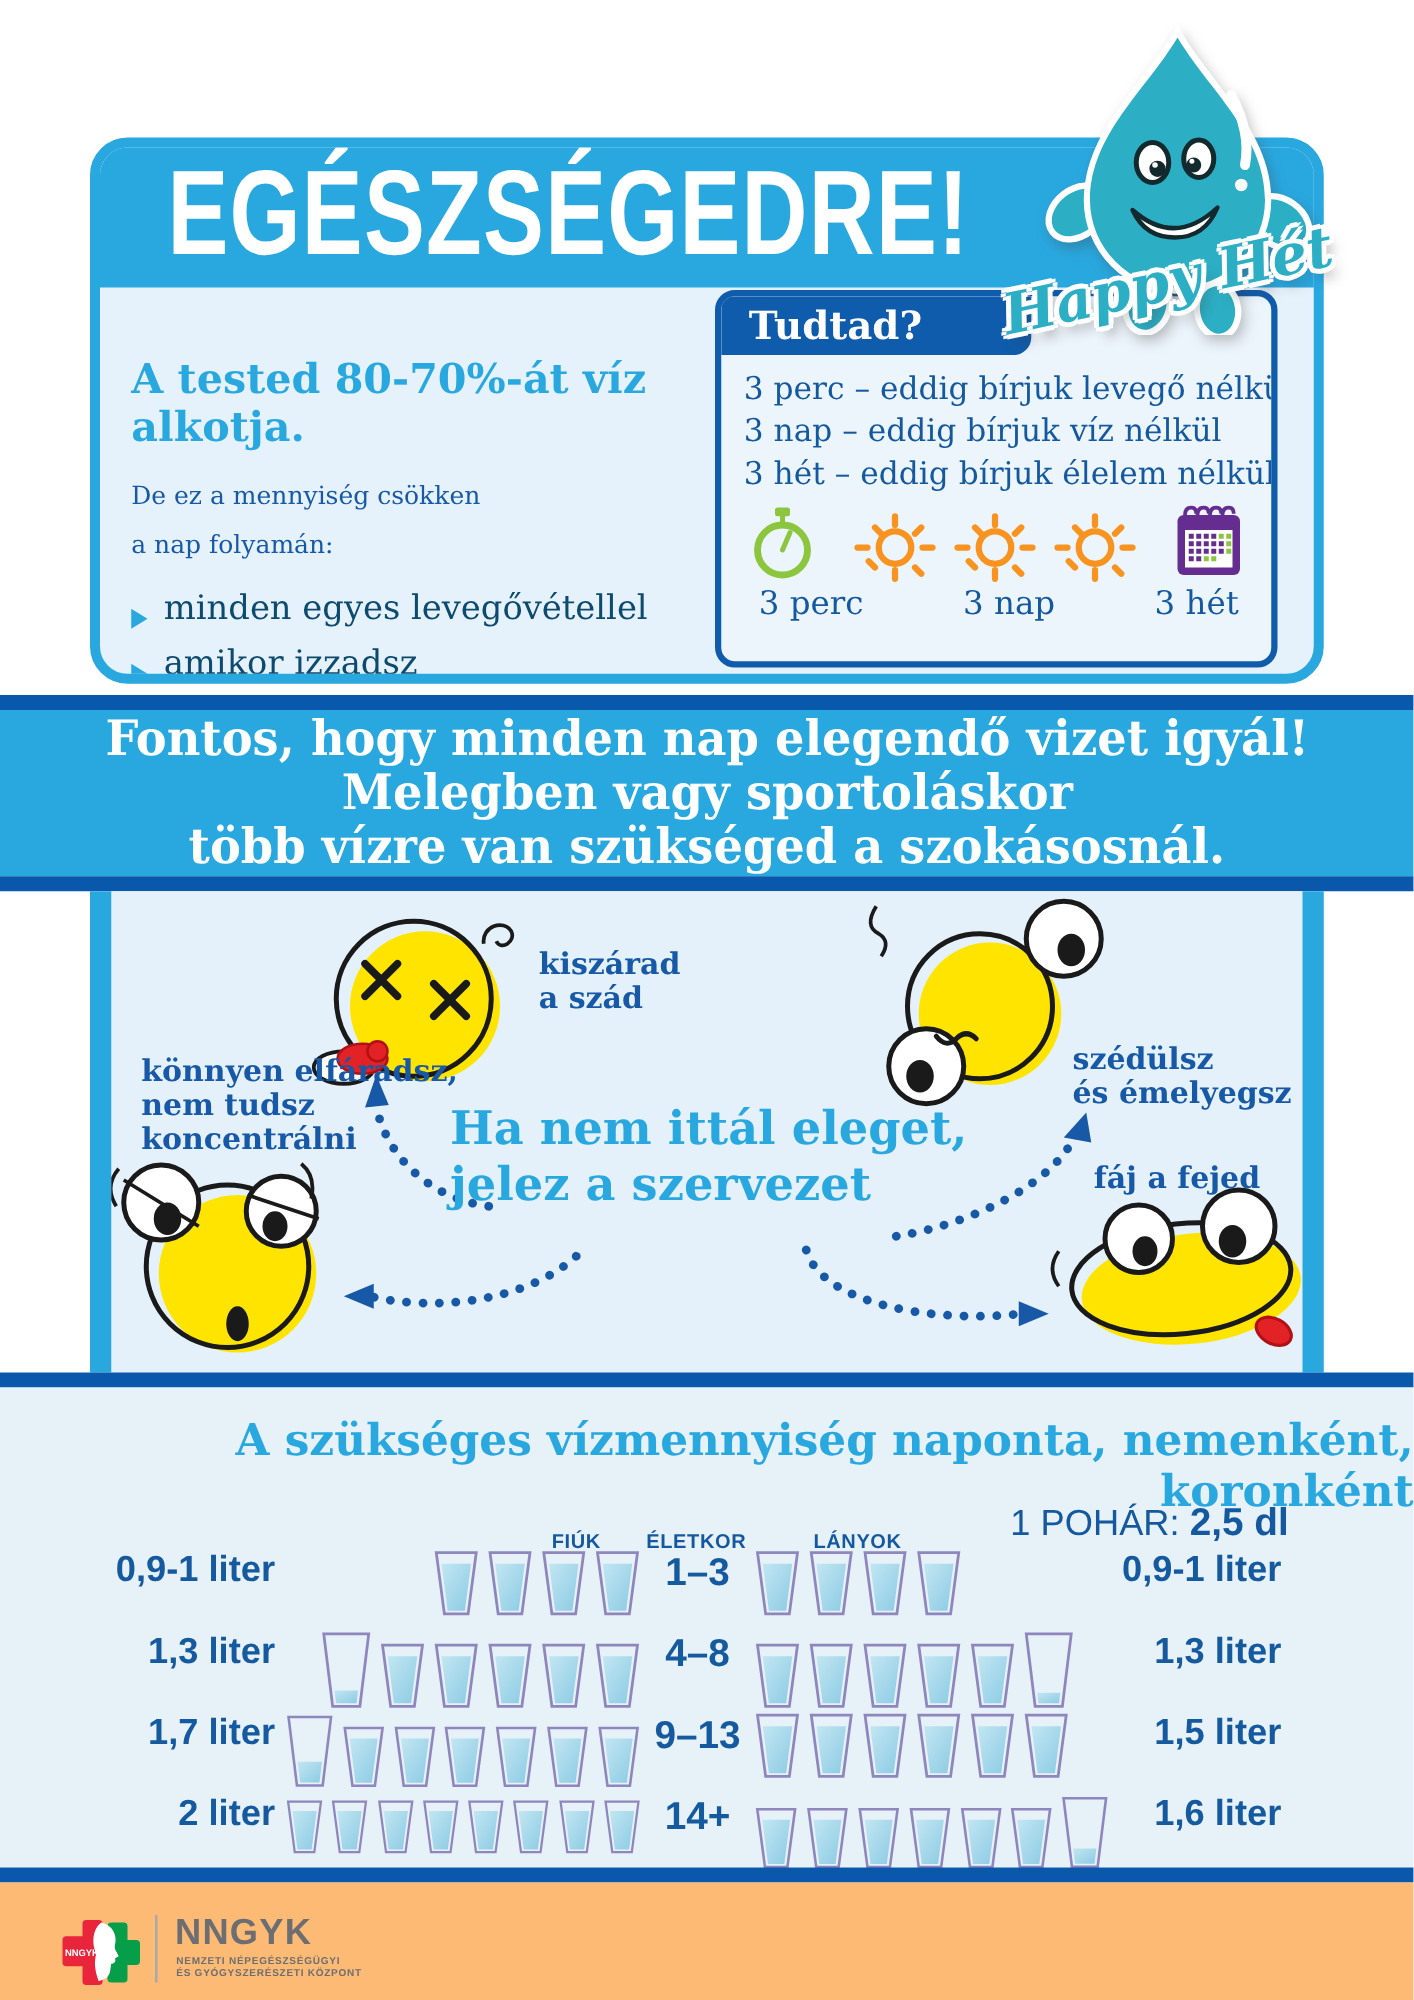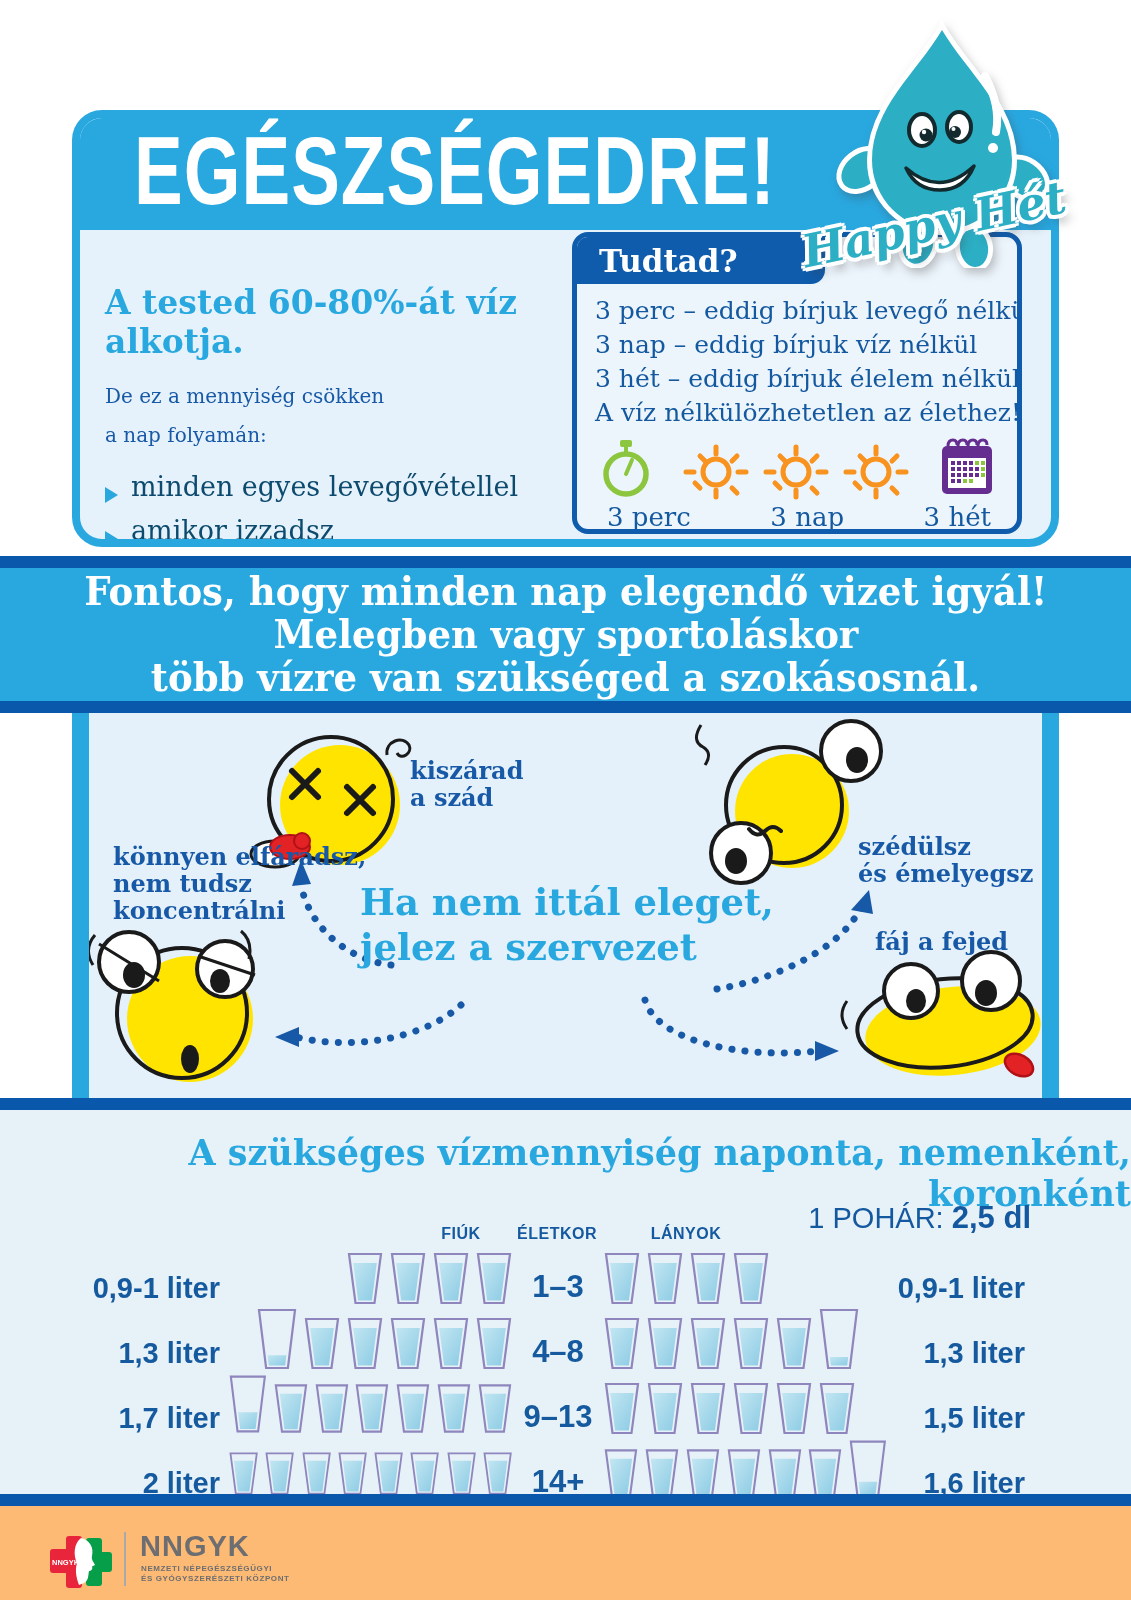--- a/index.html
+++ b/index.html
@@ -55,21 +55,21 @@
   
   .bottom-section { position: absolute; left: 0; top: 1110px; width: 1131px; height: 384px; background: #E7F1F8; }
   .table-title { position: absolute; left: 0; top: 22px; width: 100%; text-align: right;
     color: #29A8E0; font-size: 35px; font-weight: bold; }
   .glass-note { position: absolute; right: 100px; top: 90px; color: #14599F;
     font-family: "Liberation Sans", sans-serif; font-size: 29px; }
   .glass-note b { font-size: 31px; }
   .col-header { position: absolute; top: 115px; transform: translateX(-50%); color: #14599F;
     font-family: "Liberation Sans", sans-serif; font-weight: bold; font-size: 16px; letter-spacing: 0.5px; }
   .rows-wrap { position: absolute; left: 60px; top: 130px; width: 1011px; }
-  .w-row { display: flex; align-items: flex-end; height: 65px; }
+  .w-row { display: flex; align-items: flex-start; height: 65px; }
   .w-left { width: 160px; text-align: right; color: #155A9F; font-family: "Liberation Sans", sans-serif;
     font-weight: bold; font-size: 29px; white-space: nowrap; }
   .w-boys { width: 285px; margin-left: 8px; display: flex; justify-content: flex-end; align-items: flex-end; gap: 5px; }
   .w-age { width: 90px; text-align: center; color: #155A9F; font-family: "Liberation Sans", sans-serif;
     font-weight: bold; font-size: 31px; }
   .w-girls { width: 285px; display: flex; justify-content: flex-start; align-items: flex-end; gap: 5px; }
   .w-right { width: 137px; text-align: right; color: #155A9F; font-family: "Liberation Sans", sans-serif;
     font-weight: bold; font-size: 29px; white-space: nowrap; }
   .cup { display: block; }
 
@@ -102,21 +102,21 @@
         <stop offset="1" stop-color="#8CCBE4"></stop>
       </linearGradient>
     </defs>
   </svg>
 
   <div class="top-card">
     <div class="title-bar">
       <span class="page-title">EGÉSZSÉGEDRE!</span>
     </div>
     <div class="intro">
-      <div class="intro-heading">A tested 60-80%-át víz alkotja.</div>
+      <div class="intro-heading">A tested 80-70%-át víz alkotja.</div>
       <div class="intro-sub">
         <div>De ez a mennyiség csökken</div>
         <div>a nap folyamán:</div>
       </div>
       <div class="intro-bullets">
         <div class="bullet-row">
           <span class="tri"></span>
           <span>minden egyes levegővétellel</span>
         </div>
         <div class="bullet-row">
@@ -129,21 +129,20 @@
   </div>
 
   <div class="tudtad">
     <div class="tudtad-tab">
       <span class="tudtad-title">Tudtad?</span>
     </div>
     <div class="facts">
       <div class="fact-line">3 perc – eddig bírjuk levegő nélkül</div>
       <div class="fact-line">3 nap – eddig bírjuk víz nélkül</div>
       <div class="fact-line">3 hét – eddig bírjuk élelem nélkül</div>
-      <div class="fact-line">A víz nélkülözhetetlen az élethez!</div>
     </div>
     <div class="icon-row">
       <svg width="54" height="64" viewBox="0 0 54 64">
         <rect x="21" y="4" width="12" height="7" rx="2" fill="#8CC63F"></rect>
         <rect x="25" y="10" width="4" height="6" fill="#8CC63F"></rect>
         <circle cx="27" cy="38" r="20" fill="none" stroke="#8CC63F" stroke-width="5.5"></circle>
         <path d="M27,38 L33,24" stroke="#8CC63F" stroke-width="4" stroke-linecap="round"></path>
       </svg>
       <svg width="250" height="64" viewBox="0 0 250 64">
         <g stroke="#F7931E" stroke-width="5" stroke-linecap="round" fill="none">
@@ -290,21 +289,21 @@
       <circle cx="902" cy="268" r="29" fill="#fff" stroke="#1a1a1a" stroke-width="4"></circle>
       <ellipse cx="897" cy="280" rx="11" ry="13" fill="#1a1a1a"></ellipse>
       <ellipse cx="930" cy="352" rx="15" ry="10" transform="rotate(28 930 352)" fill="#E32226" stroke="#B01116" stroke-width="2.5"></ellipse>
       <path d="M758,288 q-10,14 0,28 M957,338 q8,12 0,26" stroke="#1a1a1a" stroke-width="3" fill="none"></path>
     </g>
   </svg>
   <div class="center-msg">
     <div>Ha nem ittál eleget,</div>
     <div>jelez a szervezet</div>
   </div>
-  <div class="sym-label" style="left:410px; top:757px;">
+  <div class="sym-label" style="left:431px; top:757px;">
     <div>kiszárad</div>
       <div>a szád</div>
   </div>
   <div class="sym-label" style="left:113px; top:843px;">
     <div>könnyen elfáradsz,</div>
       <div>nem tudsz</div>
       <div>koncentrálni</div>
   </div>
   <div class="sym-label" style="left:858px; top:833px;">
     <div>szédülsz</div>

